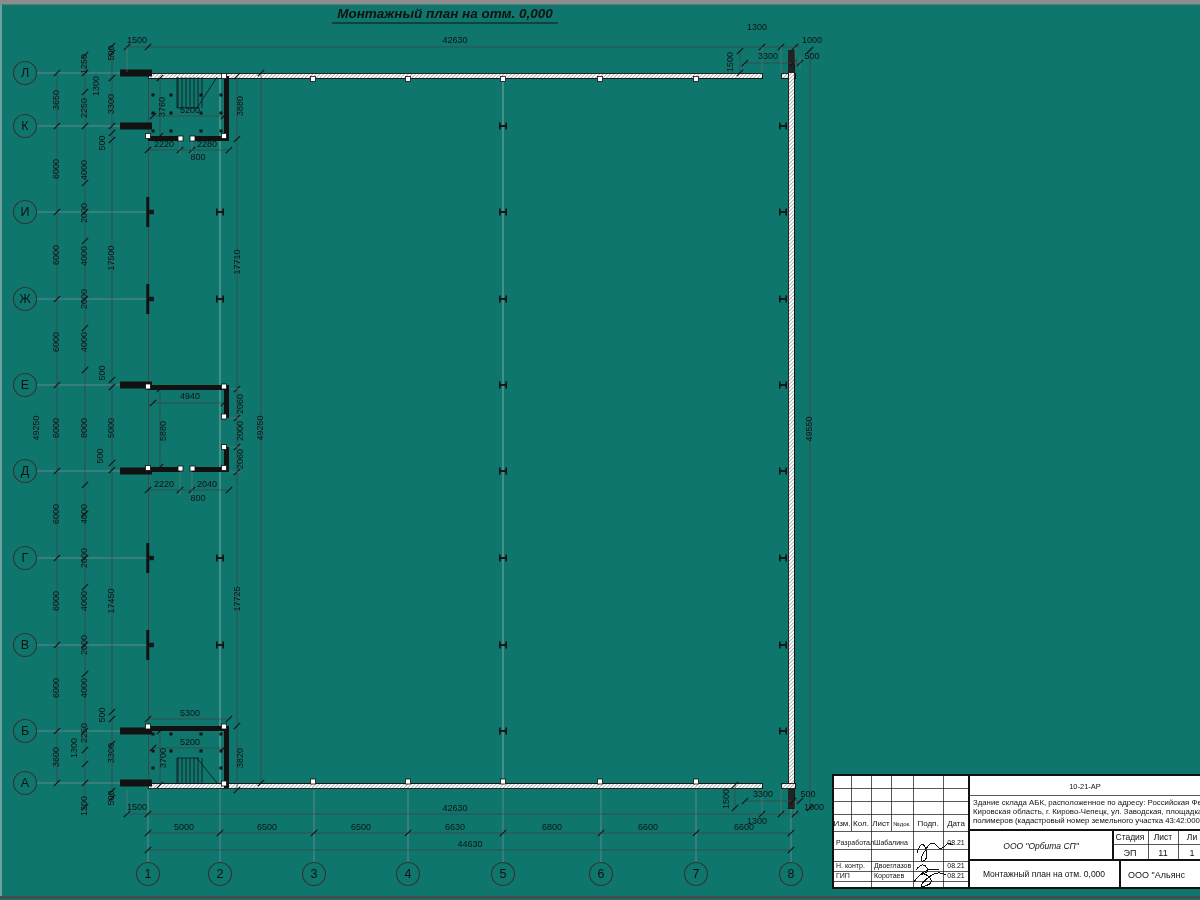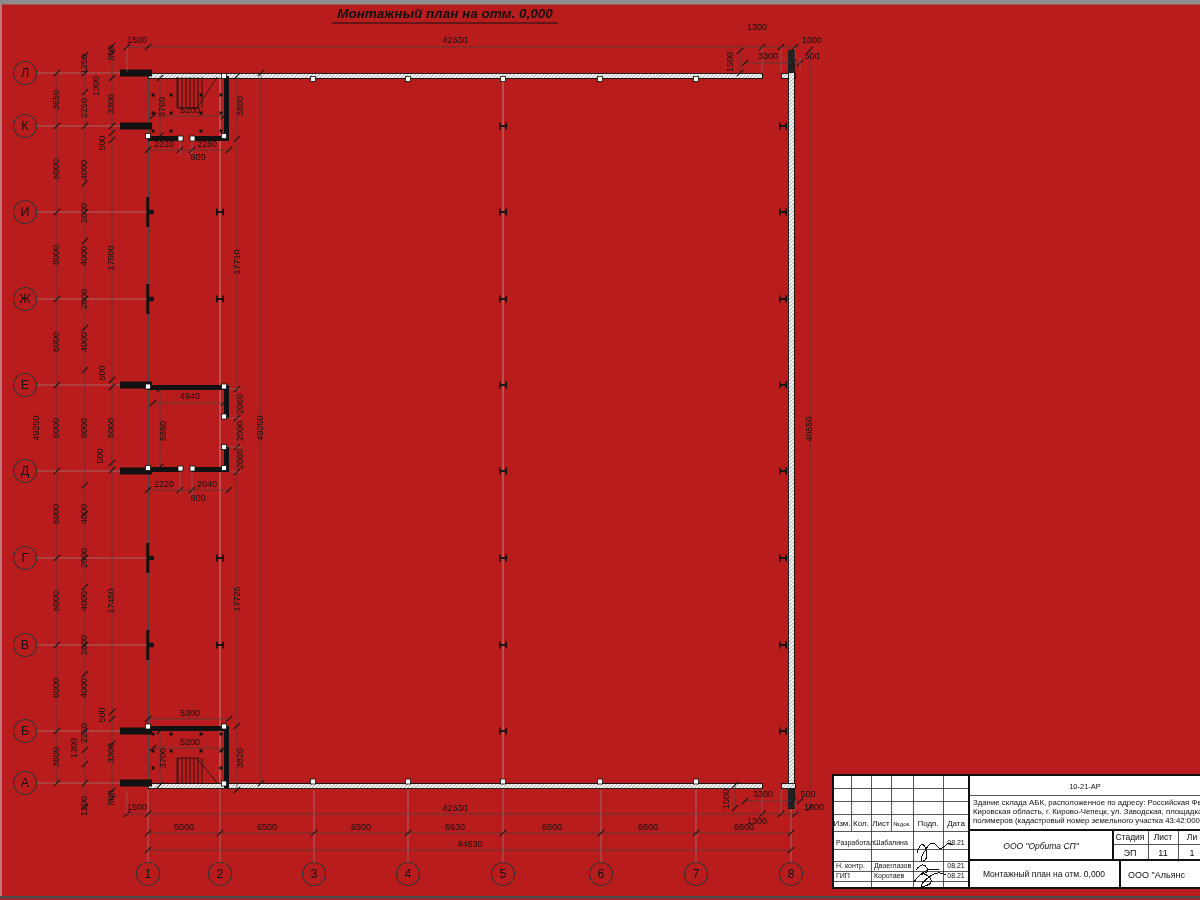--- a/index.html
+++ b/index.html
@@ -1,16 +1,16 @@
 <!DOCTYPE html>
 <html><head>
 <meta charset="utf-8">
 <style>
   html,body{margin:0;padding:0;background:#e8e8e8;}
-  #stage{width:1200px;height:900px;background:#b91c1c;position:relative;overflow:hidden;
+  #stage{width:1200px;height:900px;background:#0f766e;position:relative;overflow:hidden;
          font-family:"Liberation Sans", sans-serif;}
   svg text{font-family:"Liberation Sans", sans-serif;fill:#111;}
   .dim{font-size:9px;}
   .axlbl{font-size:12.5px;}
   .tb{font-size:7.5px;}
 </style>
 </head>
 <body>
 
 <div id="stage">

